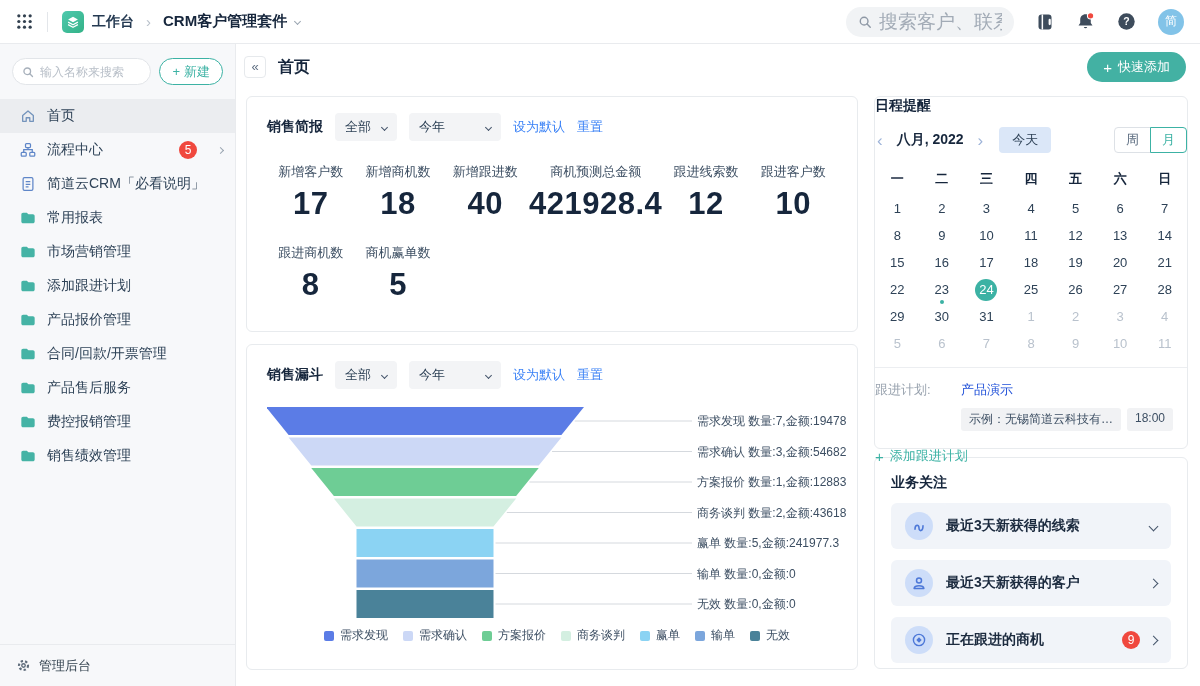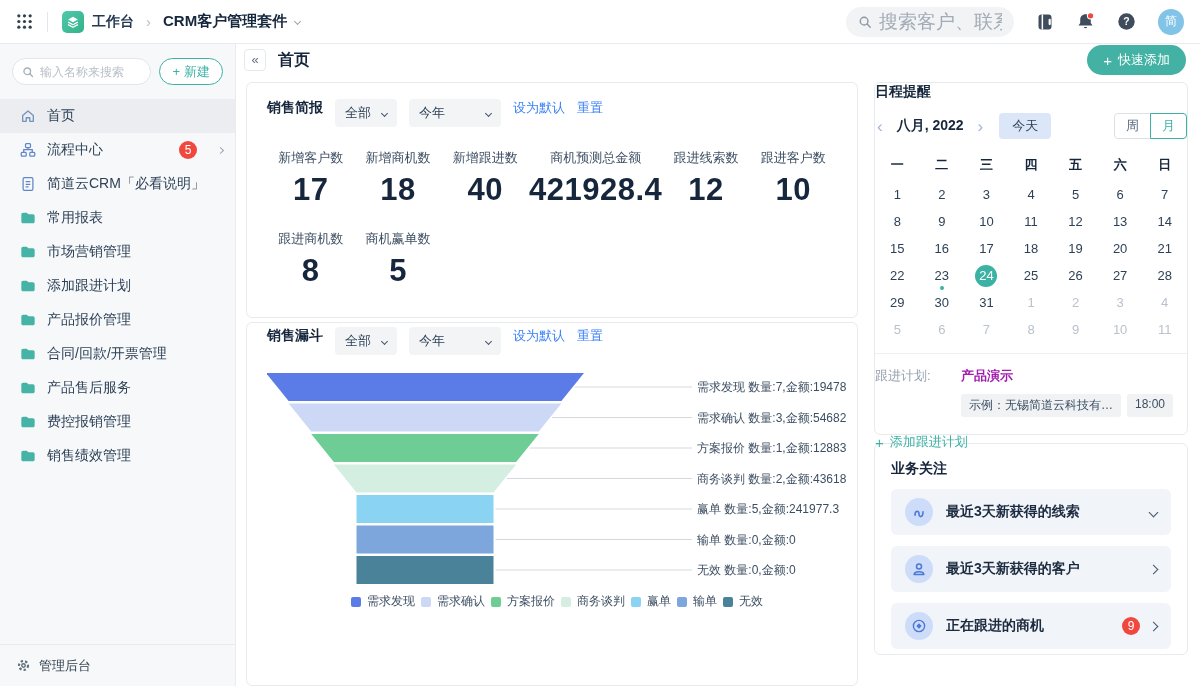--- a/index.html
+++ b/index.html
@@ -47,35 +47,35 @@
   .main-head{display:flex;align-items:center;height:46px;padding:0 14px 0 8px;gap:12px}
   .collapse-btn{width:22px;height:22px;border:1px solid #e6e9ec;border-radius:4px;background:#fff;color:#5f6f82;font-size:13px;line-height:20px;text-align:center;cursor:pointer}
   .page-title{font-size:16px;font-weight:700;color:#16263c}
   .quick-add{margin-left:auto;height:30px;border:none;border-radius:15px;background:#43b1a3;color:#fff;display:flex;align-items:center;gap:6px;padding:0 16px;font-size:13px;cursor:pointer}
   .quick-add .plus{font-size:15px}
   .content{display:flex;gap:16px;padding:6px 12px 0 10px;align-items:flex-start}
   .col-left{width:612px}
   .col-right{width:324px}
   .card{background:#fff;border:1px solid #e8ebee;border-radius:6px}
 
-  .card-head{display:flex;align-items:flex-start;gap:12px}
+  .card-head{display:flex;align-items:center;gap:12px}
   .card-title{font-size:14px;font-weight:700;color:#16263c}
   .select{display:flex;align-items:center;justify-content:space-between;background:#f3f4f6;border-radius:4px;height:28px;padding:0 10px;font-size:13px;color:#2e4257;cursor:pointer;gap:10px}
   .select.s1{min-width:62px}
   .select.s2{min-width:92px}
   .link{font-size:13px;color:#3b82f6;cursor:pointer}
 
   .card1{padding:16px 20px;height:236px}
   .stats{display:grid;grid-template-columns:repeat(6,1fr);row-gap:22px;margin-top:22px;text-align:center}
   .stat-label{font-size:13px;color:#3d4f63}
   .stat-value{font-size:31px;font-weight:700;color:#16263c;margin-top:5px;letter-spacing:.5px}
 
-  .card2{margin-top:4px;padding:4px 10px 12px 20px;height:364px}
+  .card2{margin-top:12px;padding:16px 10px 12px 20px;height:326px}
   .funnel-svg{display:block;margin-top:10px}
-  .legend{display:flex;justify-content:center;align-items:center;gap:6px;margin-top:4px;font-size:12px;color:#3d4f63}
+  .legend{display:flex;justify-content:center;align-items:center;gap:15px;margin-top:4px;font-size:12px;color:#3d4f63}
   .legend .li{display:flex;align-items:center}
   .legend .sw{width:10px;height:10px;border-radius:2px;display:inline-block;margin-right:6px}
 
   .card3{padding:0;height:353px}
   .cal-nav{display:flex;align-items:center;margin-top:12px}
   .cal-arrow{color:#9db3d8;font-size:17px;cursor:pointer;line-height:1;padding:0 2px}
   .cal-month{font-size:14px;font-weight:700;color:#16263c;margin:0 12px}
   .today-btn{background:#dbe7f8;border:none;border-radius:4px;height:26px;padding:0 13px;font-size:13px;color:#2e4257;margin-left:14px;cursor:pointer}
   .toggle{margin-left:auto;display:flex}
   .tg{width:37px;height:26px;font-size:13px;display:flex;align-items:center;justify-content:center;background:#fff;cursor:pointer}
@@ -83,21 +83,21 @@
   .tg.month{border:1px solid #3cb2a4;border-radius:0 4px 4px 0;color:#3cb2a4;margin-left:-1px}
   .cal-grid{display:grid;grid-template-columns:repeat(7,1fr);margin-top:10px}
   .wd{font-weight:700;font-size:13px;color:#16263c;text-align:center;height:32px;line-height:32px}
   .day{position:relative;height:27px;line-height:27px;text-align:center;font-size:13px;color:#2e4257;cursor:pointer}
   .day.muted{color:#b9c2cd}
   .day.selected>span{display:inline-block;width:22px;height:22px;line-height:22px;border-radius:50%;background:#3cb2a4;color:#fff}
   .day .dot{position:absolute;left:50%;bottom:-1px;width:4px;height:4px;margin-left:-2px;border-radius:50%;background:#3cb2a4}
   .cal-divider{border-top:1px solid #eceef1;margin-top:10px}
   .plan{display:flex;margin-top:13px;font-size:13px;align-items:flex-start}
   .plan-label{color:#98a2ae;width:86px;flex:none}
-  .plan-title{font-weight:700;color:#a21caf}
+  .plan-title{font-weight:400;color:#1d4ed8}
   .plan-pills{display:flex;gap:6px;margin-top:9px}
   .pill{background:#f1f2f4;border-radius:3px;padding:3px 8px;font-size:12px;color:#3d4f63;white-space:nowrap;overflow:hidden;text-overflow:ellipsis;max-width:160px}
   .add-plan{margin-top:16px;color:#3cb2a4;font-size:13px;display:flex;gap:6px;align-items:center;cursor:pointer}
   .add-plan .plus{font-size:15px}
 
   .card4{margin-top:8px;padding:16px;height:212px}
   .focus-row{display:flex;align-items:center;background:#f1f4f9;border-radius:6px;height:46px;padding:16px 14px;margin-top:11px;cursor:pointer;gap:13px}
   .focus-icon{width:28px;height:28px;border-radius:50%;background:#cdddf9;display:flex;align-items:center;justify-content:center;flex:none}
   .focus-label{font-size:14px;font-weight:600;color:#1c2b3f}
   .focus-right{margin-left:auto;display:flex;align-items:center;gap:10px}

